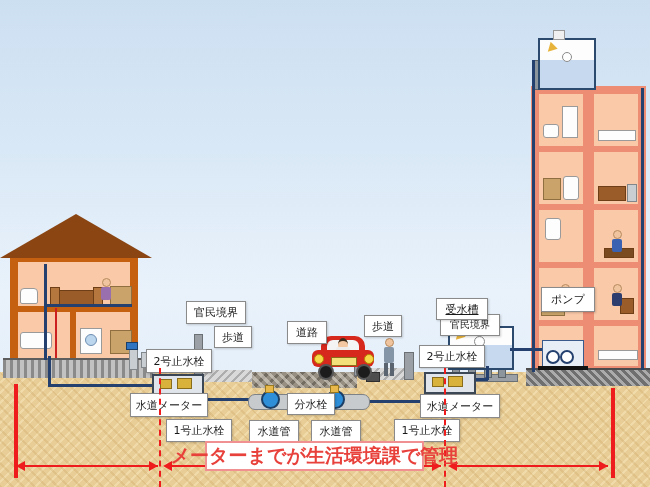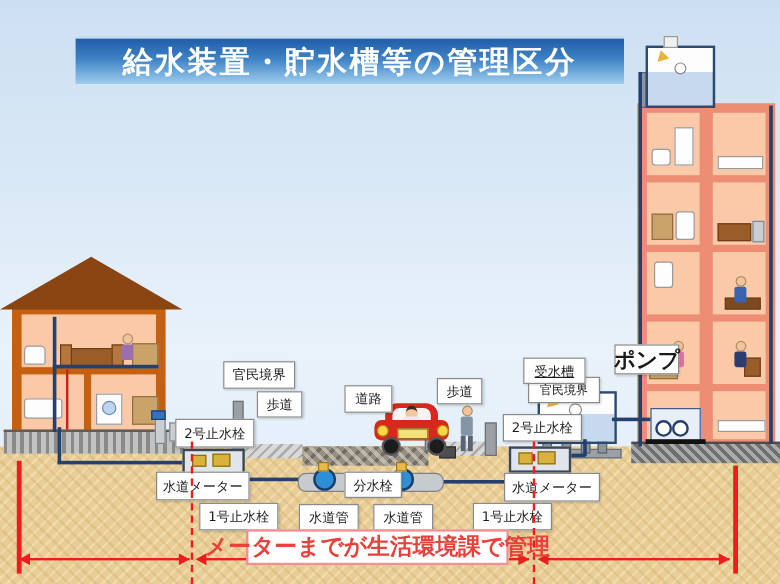--- a/index.html
+++ b/index.html
@@ -83,21 +83,20 @@
   .car .d-head{position:absolute;left:26px;top:2px;width:10px;height:10px;border-radius:50%;background:#f3c7a1;border-top:3px solid #3a2a1a;}
   .car .d-body{position:absolute;left:24px;top:11px;width:14px;height:7px;background:#ececec;border-radius:2px;}
 </style>
 </head>
 <body>
 
 <div id="scene">
 
   <div class="abs ground"></div>
 
-  <div class="abs title-banner">給水装置・貯水槽等の管理区分</div>
 
   <div class="abs house-roof"></div>
   <div class="abs house-body"></div>
   <div class="room" style="left:18px;top:262px;width:112px;height:44px;"></div>
   <div class="room" style="left:18px;top:312px;width:52px;height:46px;"></div>
   <div class="room" style="left:76px;top:312px;width:54px;height:46px;"></div>
   <div class="abs foundation" style="left:3px;top:358px;width:152px;height:18px;"></div>
 
   <div class="furn white-f" style="left:20px;top:288px;width:16px;height:14px;border-radius:4px 4px 2px 2px;"></div>
   <div class="furn wood-f" style="left:58px;top:290px;width:34px;height:13px;"></div>
@@ -247,21 +246,21 @@
   <div class="abs label-box" style="left:436px;top:298px;width:50px;height:20px;text-decoration:underline;">受水槽</div>
   <div class="abs label-box" style="left:146px;top:349px;width:64px;height:22px;">2号止水栓</div>
   <div class="abs label-box" style="left:419px;top:345px;width:64px;height:21px;">2号止水栓</div>
   <div class="abs label-box" style="left:130px;top:393px;width:76px;height:22px;">水道メーター</div>
   <div class="abs label-box" style="left:420px;top:394px;width:78px;height:22px;">水道メーター</div>
   <div class="abs label-box" style="left:166px;top:419px;width:64px;height:21px;">1号止水栓</div>
   <div class="abs label-box" style="left:394px;top:419px;width:64px;height:21px;">1号止水栓</div>
   <div class="abs label-box" style="left:249px;top:420px;width:48px;height:21px;">水道管</div>
   <div class="abs label-box" style="left:311px;top:420px;width:48px;height:21px;">水道管</div>
   <div class="abs label-box" style="left:287px;top:393px;width:46px;height:20px;">分水栓</div>
-  <div class="abs label-box" style="left:512px;top:287px;width:52px;height:23px;font-size:18px;font-weight:bold;">ポンプ</div>
+  <div class="abs label-box" style="left:541px;top:287px;width:52px;height:23px;font-size:11px;">ポンプ</div>
 
   <div class="abs red-solid" style="left:14px;top:384px;height:94px;"></div>
   <div class="abs red-dashed" style="left:159px;top:368px;height:119px;"></div>
   <div class="abs red-dashed" style="left:444px;top:368px;height:119px;"></div>
   <div class="abs red-solid" style="left:611px;top:388px;height:90px;"></div>
 
   <div class="abs arrow-line" style="left:18px;top:465px;width:140px;"></div>
   <div class="abs arrow-head left" style="left:16px;top:461px;"></div>
   <div class="abs arrow-head right" style="left:149px;top:461px;"></div>
   <div class="abs arrow-line" style="left:165px;top:465px;width:276px;"></div>

